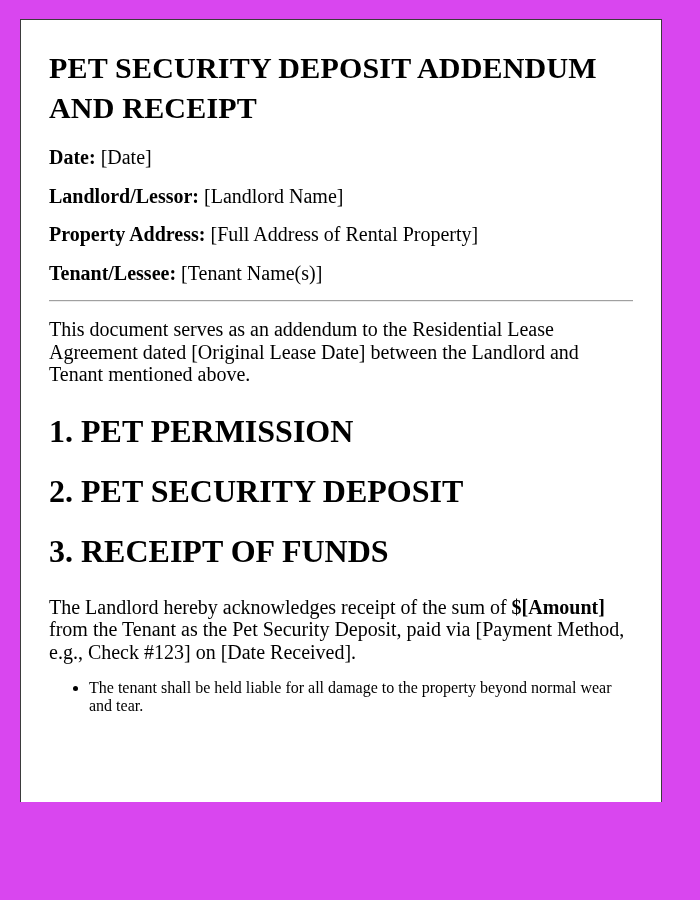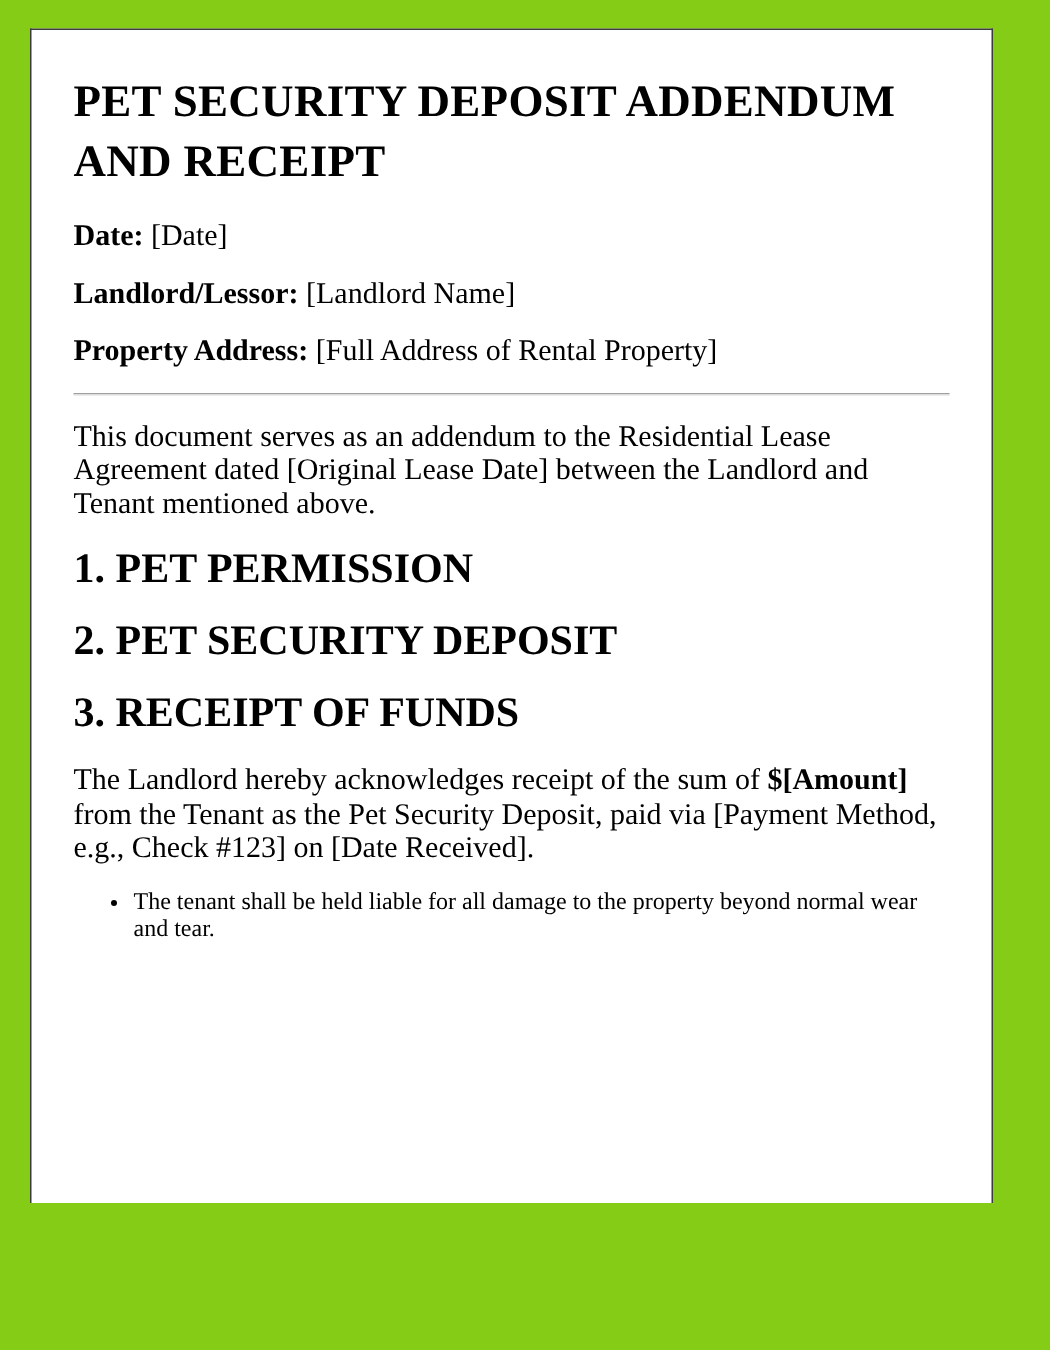--- a/index.html
+++ b/index.html
@@ -6,21 +6,21 @@
     margin: 0;
     padding: 0;
     background: #ffffff;
     font-family: "Liberation Serif", "DejaVu Serif", serif;
     color: #000000;
   }
   .canvas {
     position: relative;
     width: 700px;
     height: 900px;
-    background: #84cc16;
+    background: #d946ef;
     overflow: hidden;
   }
   .page {
     position: absolute;
     left: 20px;
     top: 19px;
     width: 642px;
     height: 783px;
     box-sizing: border-box;
     border: 1.5px solid #3b3b3b;
@@ -35,24 +35,24 @@
     font-weight: bold;
     margin: 20px 0 18px 0;
     letter-spacing: 0.2px;
   }
   p.field-row, p.body-text {
     font-size: 20px;
     line-height: 1.125;
     margin: 16px 0;
   }
   h2.section-heading {
-    font-size: 28px;
+    font-size: 32px;
     line-height: 30px;
     font-weight: bold;
-    margin: 18px 0;
+    margin: 30px 0;
   }
   hr.divider {
     height: 0;
     border: none;
     border-top: 1px solid #a0a0a0;
     border-bottom: 1px solid #ececec;
     margin: 16px 0;
   }
   ul.bullet-list {
     margin: 16px 0;
@@ -70,20 +70,21 @@
   <div class="page">
 
     <h1 class="doc-title">PET SECURITY DEPOSIT ADDENDUM AND RECEIPT</h1>
 
     <p class="field-row"><b>Date:</b> <span>[Date]</span></p>
 
     <p class="field-row"><b>Landlord/Lessor:</b> <span>[Landlord Name]</span></p>
 
     <p class="field-row"><b>Property Address:</b> <span>[Full Address of Rental Property]</span></p>
 
+    <p class="field-row"><b>Tenant/Lessee:</b> <span>[Tenant Name(s)]</span></p>
 
     <hr class="divider">
 
     <p class="body-text">This document serves as an addendum to the Residential Lease Agreement dated [Original Lease Date] between the Landlord and Tenant mentioned above.</p>
 
     <h2 class="section-heading">1. PET PERMISSION</h2>
 
     <h2 class="section-heading">2. PET SECURITY DEPOSIT</h2>
 
     <h2 class="section-heading">3. RECEIPT OF FUNDS</h2>

